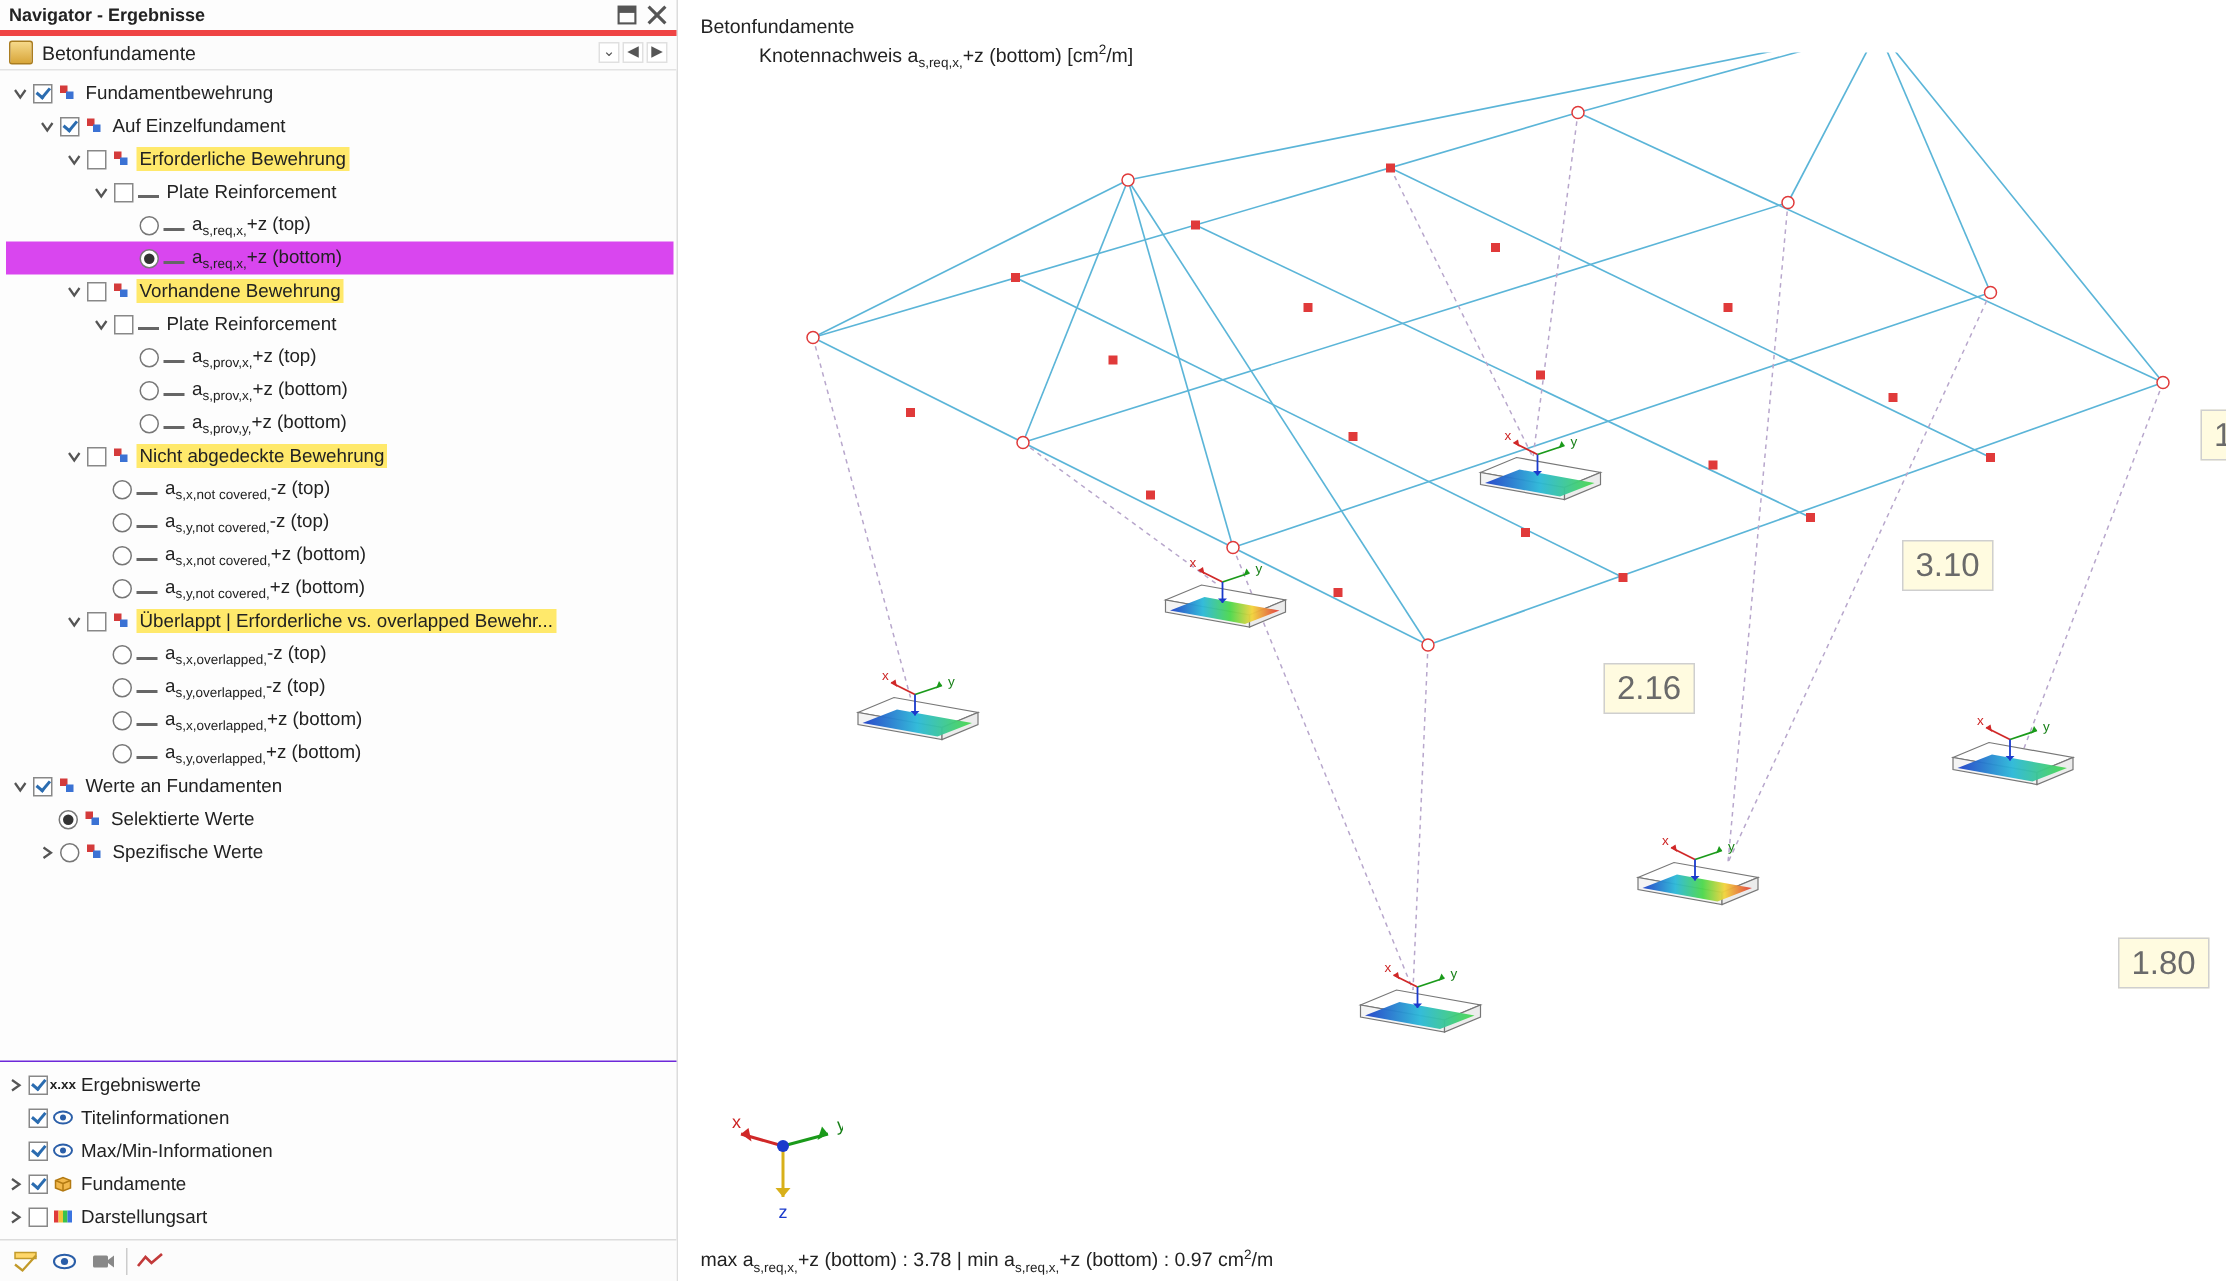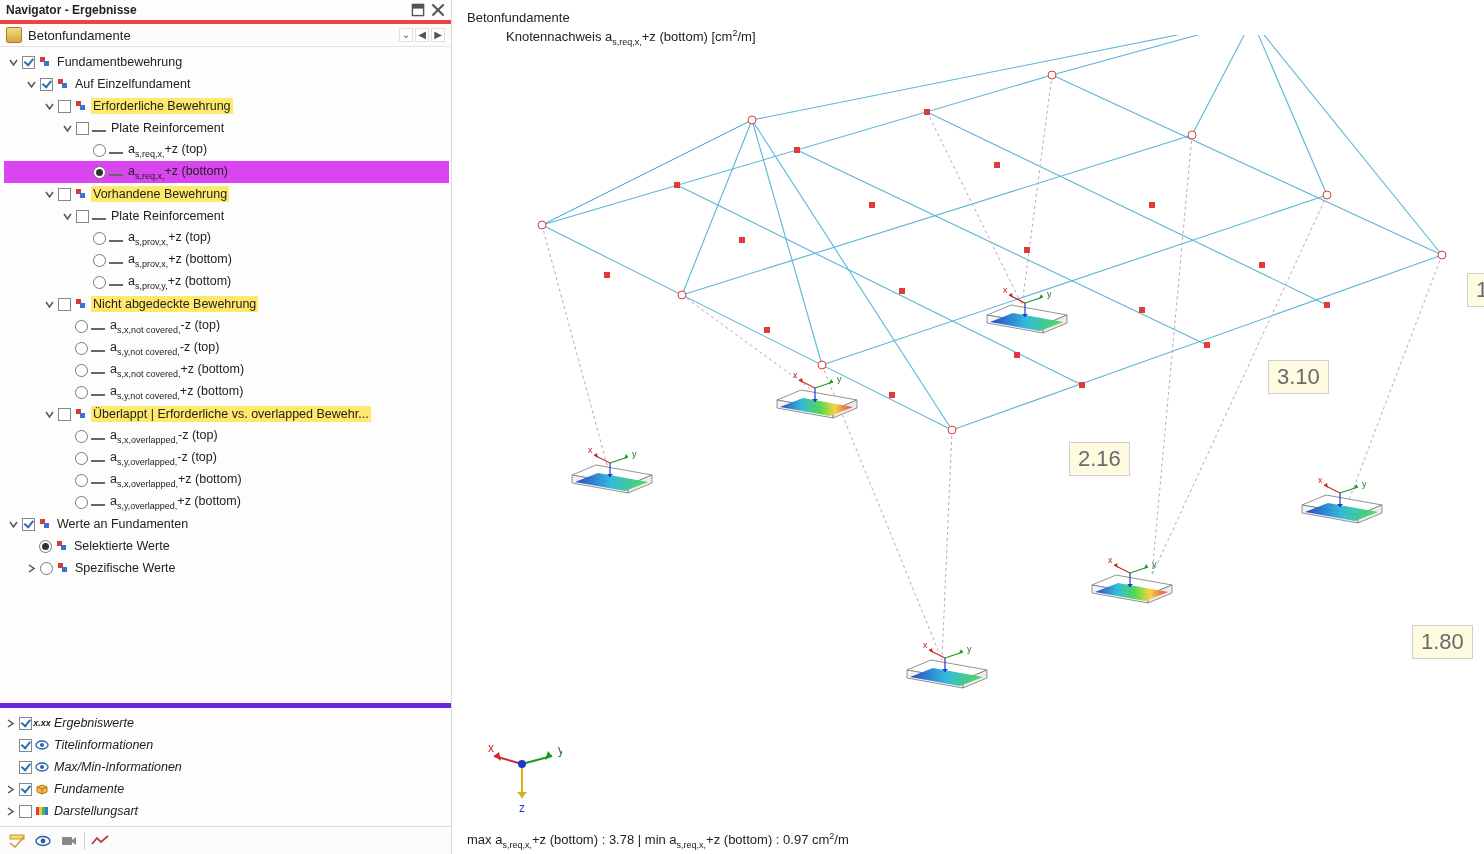--- a/index.html
+++ b/index.html
@@ -74,23 +74,22 @@
   .chk.checked::after { content: ""; width: 4px; height: 7px; border: solid #2b6cb0; border-width: 0 2px 2px 0; transform: rotate(40deg) translate(-1px,-1px); }
   .radio { width: 13px; height: 13px; border: 1px solid #777; border-radius: 50%; background: #fff; display: flex; align-items: center; justify-content: center; cursor: default; }
   .radio.checked::after { content: ""; width: 7px; height: 7px; background: #333; border-radius: 50%; }
   .icon { width: 14px; height: 14px; display: flex; align-items: center; justify-content: center; }
   .icon-flag svg { width: 14px; height: 14px; }
   .icon-dash { width: 14px; height: 2px; background: #666; margin-top: 6px; }
   .lbl { font-size: 12.5px; padding: 1px 2px; }
   .lbl .sub { font-size: 9px; vertical-align: sub; }
   .hl { background: #ffe96b; }
   .lower-tree {
-    border-top: 5px solid #6d28d9;
+    border-top: 1px solid #6d28d9;
     padding: 4px 2px 4px 4px;
-    font-style: italic;
   }
   .icon-eye svg, .icon-cam svg, .icon-chart svg, .icon-cube svg, .icon-rainbow svg, .icon-flash svg { width: 14px; height: 14px; }
   
   .nav-toolbar {
     height: 28px;
     border-top: 1px solid #dcdcdc;
     display: flex;
     align-items: center;
     gap: 4px;
     padding: 0 6px;

